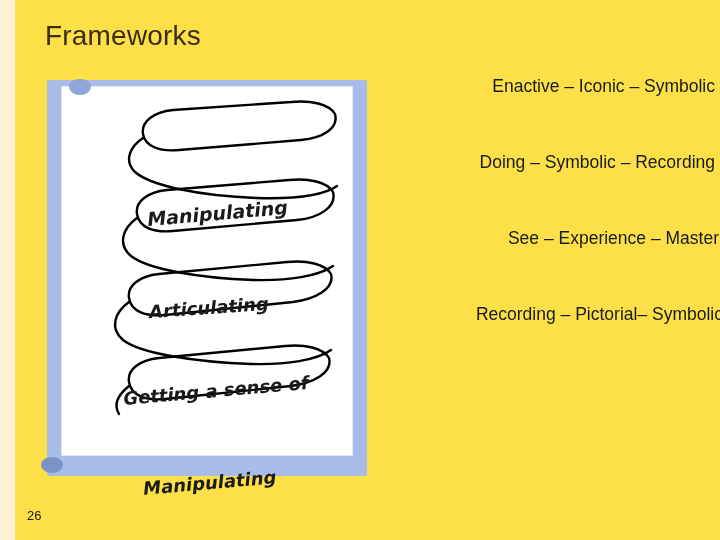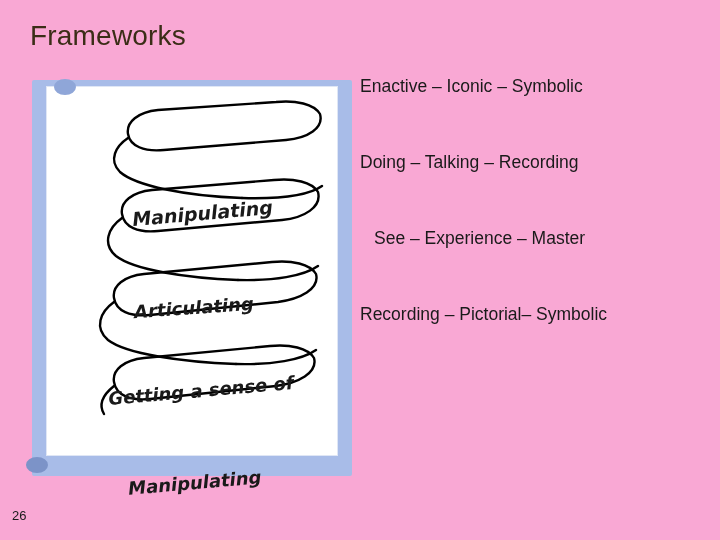--- a/index.html
+++ b/index.html
@@ -10,21 +10,22 @@
     width: 720px;
     height: 540px;
     background: #fdf3d2;
     font-family: "Liberation Sans", sans-serif;
     overflow: hidden;
     position: relative;
   }
   .slide {
     position: absolute;
     inset: 0;
-    background: #f9a8d4;
+    background: #fde047;
+    margin-left: 15px;
   }
   .title {
     position: absolute;
     left: 30px;
     top: 20px;
     font-size: 28px;
     color: #3b2d17;
     letter-spacing: 0.2px;
     white-space: nowrap;
   }
@@ -117,21 +118,21 @@
   
   .lines {
     position: absolute;
     left: 360px;
     top: 68px;
     width: 348px;
   }
   .line {
     font-size: 17.5px;
     color: #1a1a1a;
-    text-align: left;
+    text-align: right;
     white-space: nowrap;
   }
   .line.l0 { position: absolute; left: 0; top: 8px; width: 340px; }
   .line.l1 { position: absolute; left: 0; top: 84px; width: 340px; }
   .line.l2 { position: absolute; left: 14px; top: 160px; width: 330px; }
   .line.l3 { position: absolute; left: 0; top: 236px; width: 348px; }
 
   
   .page-number {
     position: absolute;
@@ -176,20 +177,20 @@
     </svg>
 
     <div class="hand-label l1">Manipulating</div>
     <div class="hand-label l2">Articulating</div>
     <div class="hand-label l3">Getting a sense of</div>
     <div class="hand-label l4">Manipulating</div>
   </div>
 
   <div class="lines">
     <div class="line l0">Enactive – Iconic – Symbolic</div>
-    <div class="line l1">Doing – Talking – Recording</div>
+    <div class="line l1">Doing – Symbolic – Recording</div>
     <div class="line l2">See – Experience – Master</div>
     <div class="line l3">Recording – Pictorial– Symbolic</div>
   </div>
 
   <div class="page-number">26</div>
 
 </div>
 
 </body></html>

